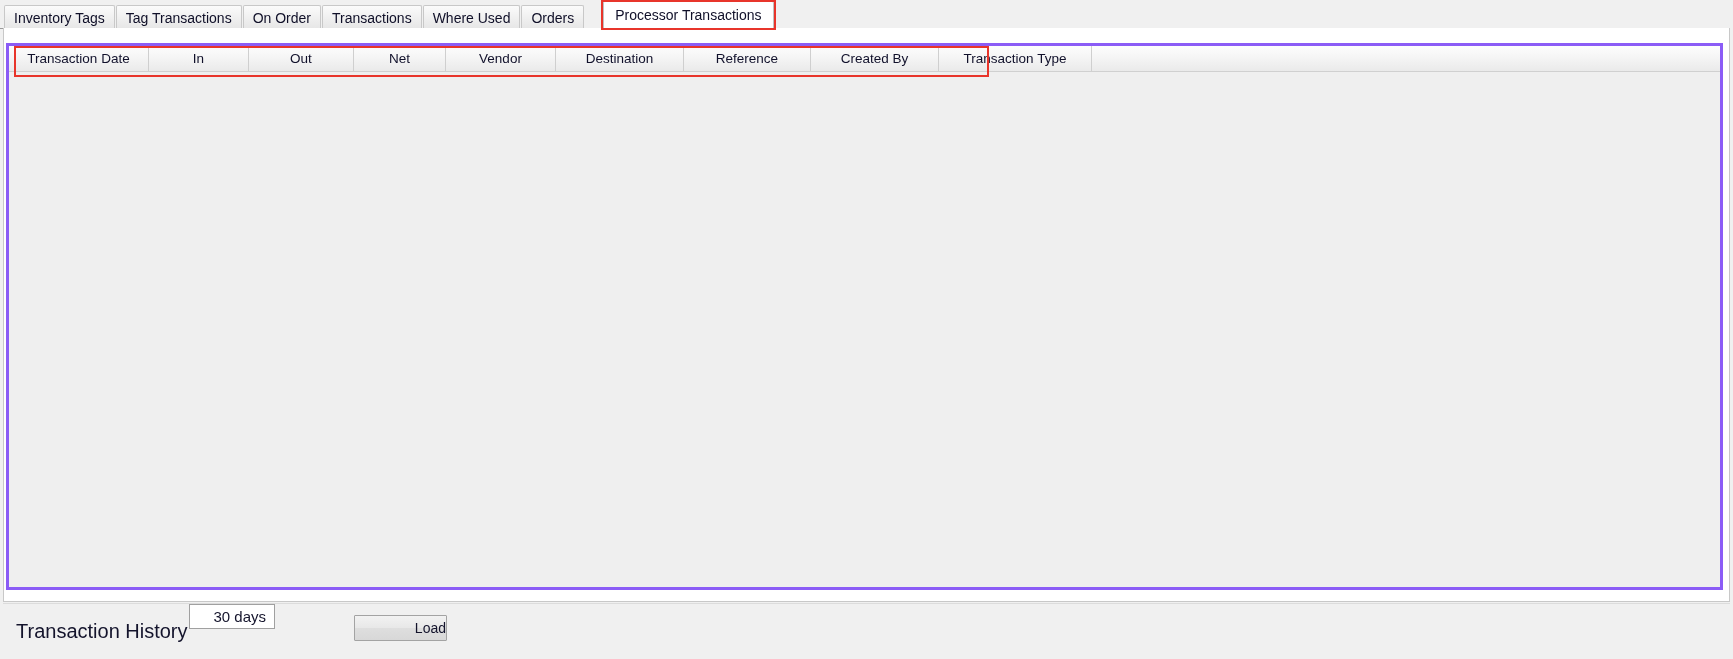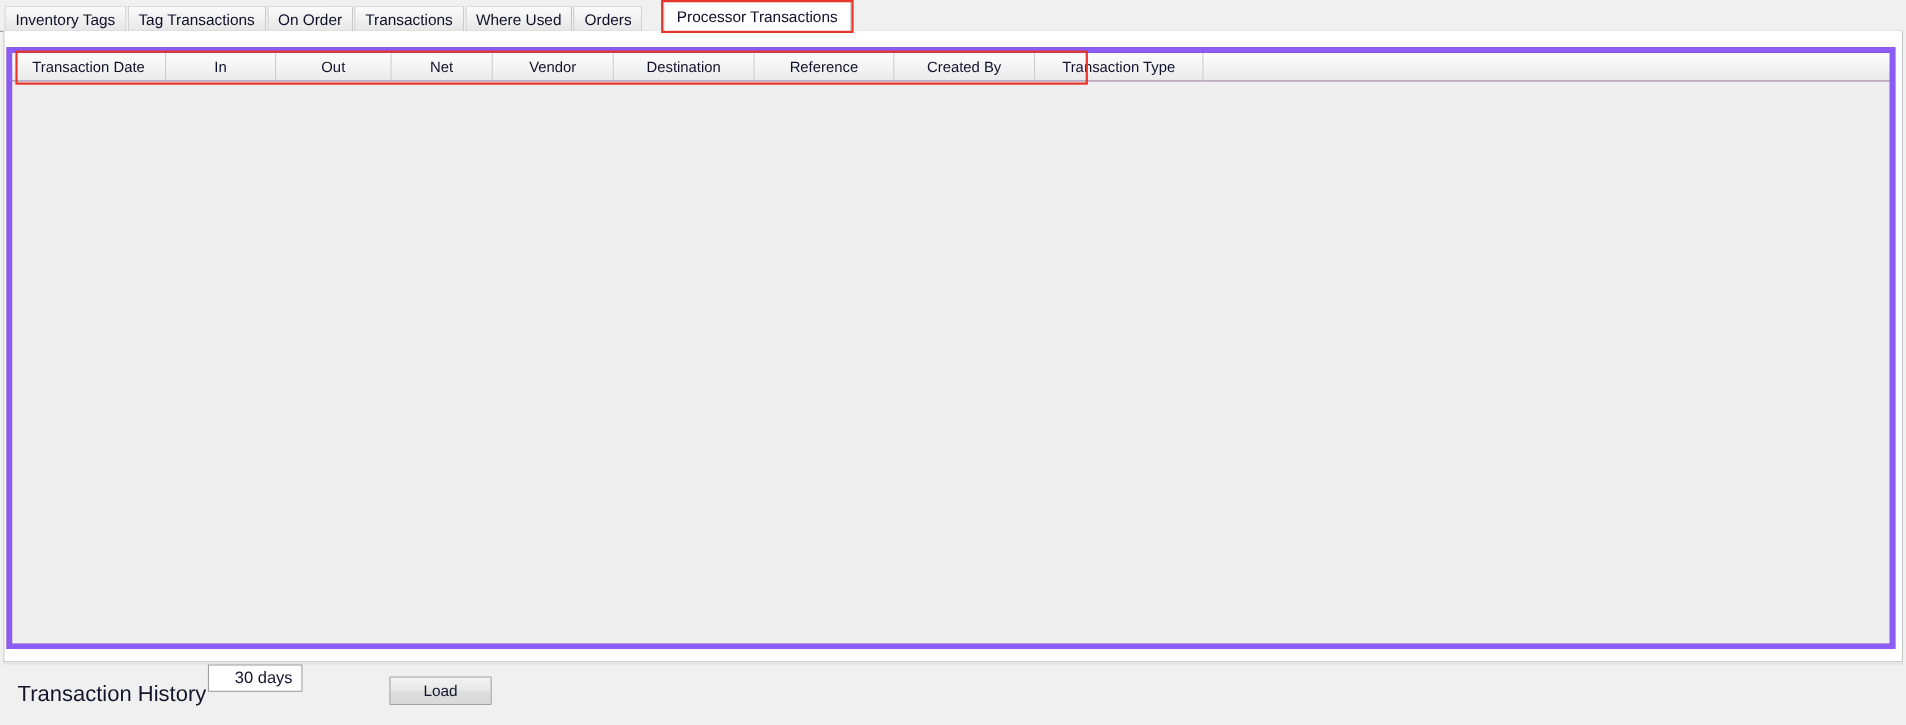--- a/index.html
+++ b/index.html
@@ -107,22 +107,22 @@
     box-sizing: border-box;
   }
 
   
   .grid {
     position: absolute;
     left: 2px;
     top: 15px;
     width: 1717px;
     height: 547px;
-    background: #701a75;
-    border: 5px solid #8b5cf6;
+    background: #8b5cf6;
+    border: 3px solid #8b5cf6;
     box-sizing: border-box;
     overflow: hidden;
   }
   .grid-header {
     position: relative;
     display: flex;
     height: 26px;
     background: linear-gradient(to bottom, #fdfdfd 0%, #f4f4f4 50%, #eaeaea 100%);
     border-bottom: 1px solid #d0d0d0;
     box-sizing: border-box;
@@ -202,21 +202,21 @@
     top: 11px;
     width: 93px;
     height: 26px;
     background: linear-gradient(to bottom, #f2f2f2 0%, #e8e8e8 48%, #dedede 52%, #d8d8d8 100%);
     border: 1px solid #a3a3a3;
     border-radius: 1px;
     box-sizing: border-box;
     font-family: "Liberation Sans", sans-serif;
     font-size: 14px;
     color: #14142c;
-    text-align: center;
+    text-align: right;
     line-height: 24px;
     cursor: default;
     padding: 0;
   }
 
   
   .outer-right-gutter {
     position: absolute;
     right: 0;
     top: 0;

